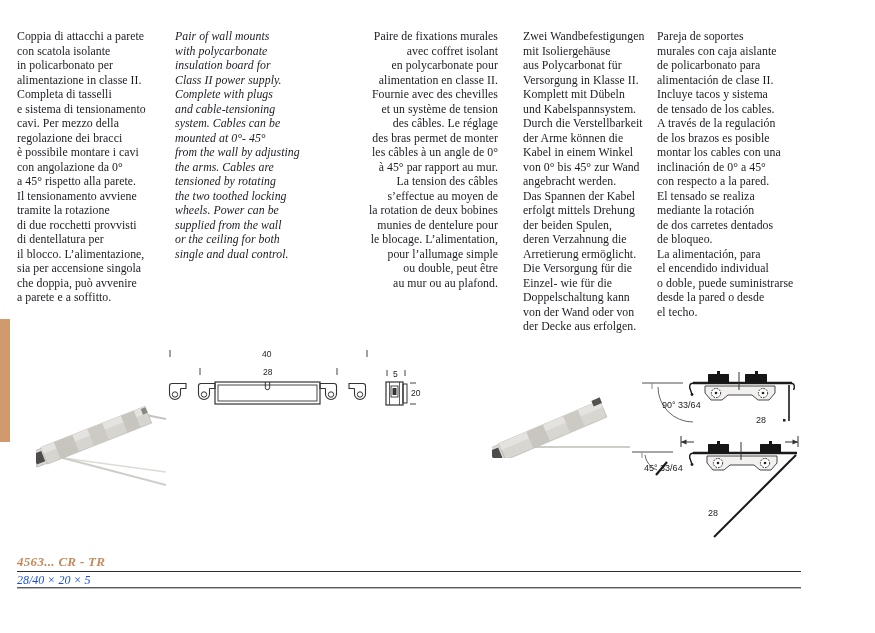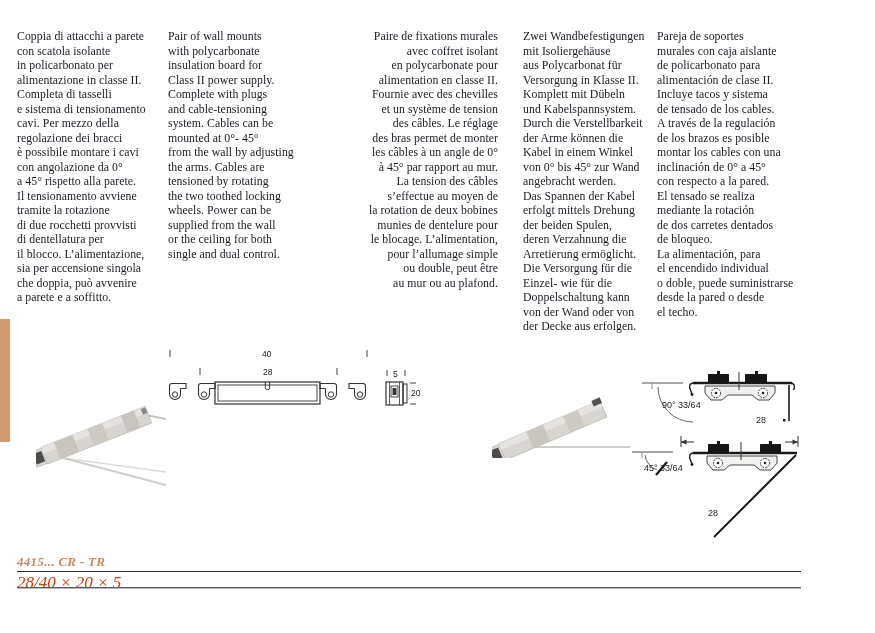--- a/index.html
+++ b/index.html
@@ -7,39 +7,39 @@
   .page {
     position:relative; width:813px; height:633px; background:#ffffff; overflow:hidden;
     font-family:"Liberation Serif","DejaVu Serif",serif; color:#1b1b24;
   }
   .col {
     position:absolute; top:29px; width:160px;
     font-size:11.8px; line-height:14.5px; letter-spacing:0.05px;
     white-space:pre; color:#1b1b24;
   }
   .col-it { left:17px; }
-  .col-en { left:168px; }
+  .col-en { left:175px;font-style:italic; }
   .col-fr { left:338px;text-align:right; }
   .col-de { left:523px; }
   .col-es { left:657px; }
   .marker { position:absolute; left:0; top:319px; width:10px; height:123px; background:#d09a6e; }
   .drawing { position:absolute; }
   .d-front { left:165px; top:344px; }
   .d-angle { left:628px; top:370px; }
   .photo { position:absolute; }
   .ph-left  { left:36px;  top:398px; }
   .ph-right { left:492px; top:396px; }
   .code {
     position:absolute; left:17px; top:554px; font-style:italic; font-weight:bold;
     font-size:13px; letter-spacing:0.3px; color:#c5895e;
   }
   .rule1 { position:absolute; left:17px; top:571px; width:784px; height:1px; background:#2b2b31; }
   .spec {
     position:absolute; left:17px; top:573px; font-style:italic;
-    font-size:17px; color:#c2410c;
+    font-size:12px; color:#1d4ed8;
   }
   .rule2 { position:absolute; left:17px; top:587px; width:784px; height:2px; background:#5a5a62; border-bottom:1px solid #b9b9bd; }
   svg text { font-family:"Liberation Sans","DejaVu Sans",sans-serif; fill:#222; }
   .dim  { font-size:8.5px; }
   .dimlg{ font-size:9px; }
   .tln  { stroke:#333; fill:none; }
   .tick { stroke:#444; stroke-width:1; }
 </style>
 </head>
 <body>
@@ -270,18 +270,18 @@
       <rect x="-14" y="-8" width="12" height="16" fill="#dedcd8" stroke="#a8a5a0" stroke-width="0.6"></rect>
       <rect x="-13" y="-5.5" width="9" height="11" fill="#4e4c4a"></rect>
       <rect x="-2" y="-9" width="110" height="18" fill="#d8d6d1" stroke="#b5b2ac" stroke-width="0.6"></rect>
       <rect x="-2" y="-9" width="110" height="7" fill="#e5e3df"></rect>
       <rect x="28" y="-9" width="18" height="18" fill="#c9c6c0"></rect>
       <rect x="68" y="-9" width="16" height="18" fill="#cdcac4"></rect>
       <rect x="100" y="-12" width="9" height="6" fill="#55534f"></rect>
     </g>
   </svg>
 
-  <div class="code">4415... CR - TR</div>
+  <div class="code">4563... CR - TR</div>
   <div class="rule1"></div>
   <div class="spec">28/40 × 20 × 5</div>
   <div class="rule2"></div>
 
 </div>
 
 </body></html>

